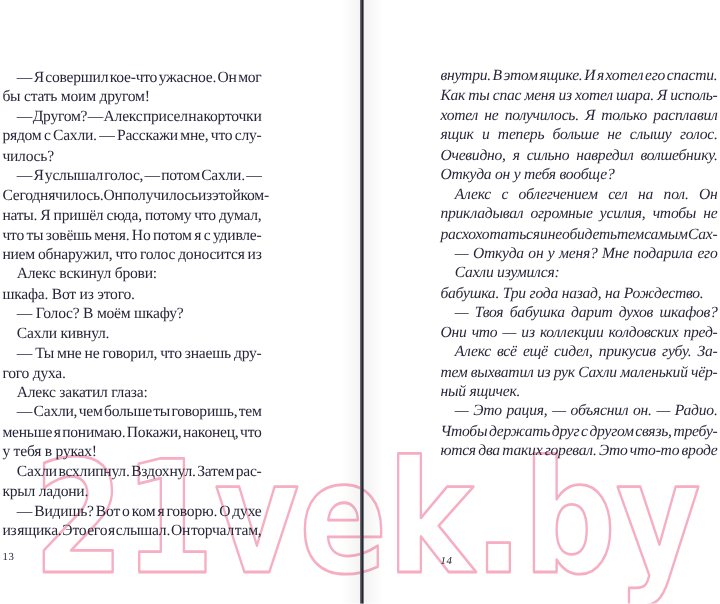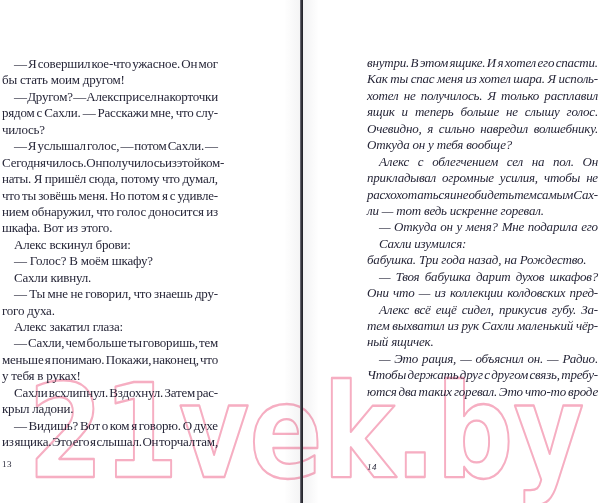--- a/index.html
+++ b/index.html
@@ -113,22 +113,22 @@
           <span>удивле-</span>
         </div>
         <div class="line just">
           <span>нием</span>
           <span>обнаружил,</span>
           <span>что</span>
           <span>голос</span>
           <span>доносится</span>
           <span>из</span>
         </div>
+        <div class="line indent">Алекс вскинул брови:</div>
         <div class="line">шкафа. Вот из этого.</div>
-        <div class="line indent">Алекс вскинул брови:</div>
         <div class="line indent">— Голос? В моём шкафу?</div>
         <div class="line indent">Сахли кивнул.</div>
         <div class="line indent just">
           <span>—</span>
           <span>Ты</span>
           <span>мне</span>
           <span>не</span>
           <span>говорил,</span>
           <span>что</span>
           <span>знаешь</span>
@@ -255,21 +255,20 @@
         </div>
         <div class="line just">
           <span>расхохотаться</span>
           <span>и</span>
           <span>не</span>
           <span>обидеть</span>
           <span>тем</span>
           <span>самым</span>
           <span>Сах-</span>
         </div>
-        <div class="line">ли — тот ведь искренне горевал.</div>
         <div class="line indent just">
           <span>—</span>
           <span>Откуда</span>
           <span>он</span>
           <span>у</span>
           <span>меня?</span>
           <span>Мне</span>
           <span>подарила</span>
           <span>его</span>
         </div>

